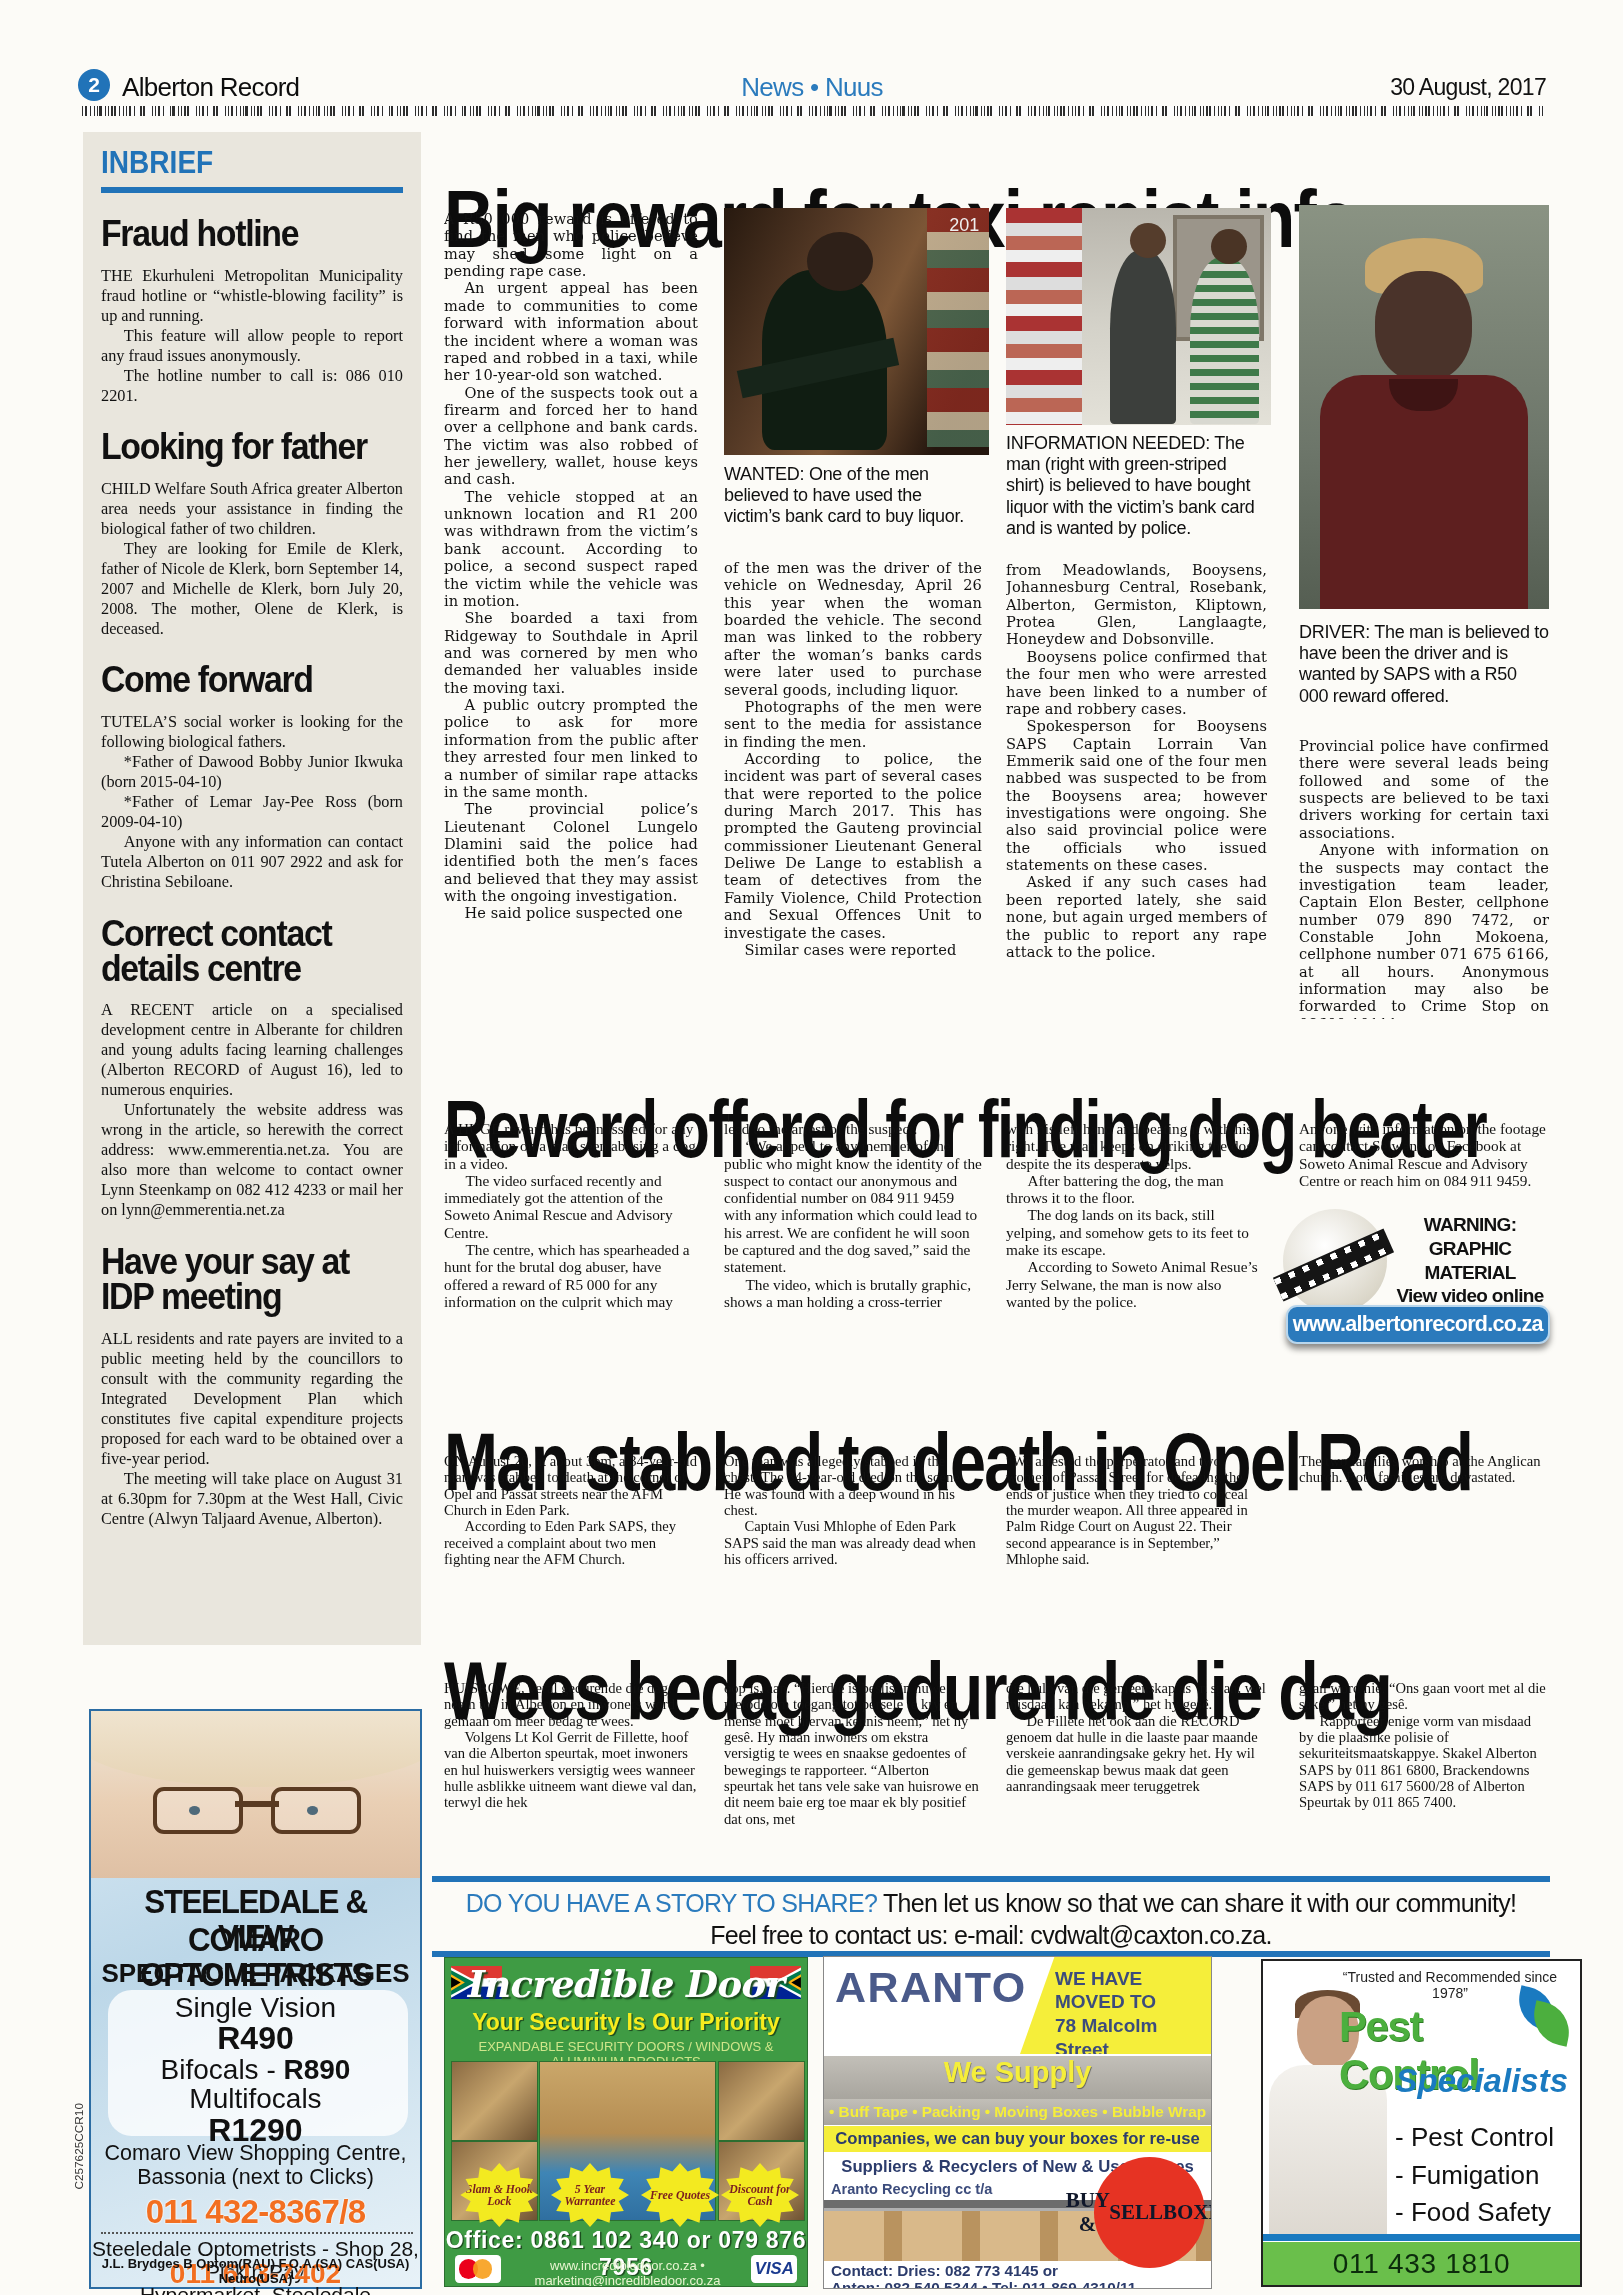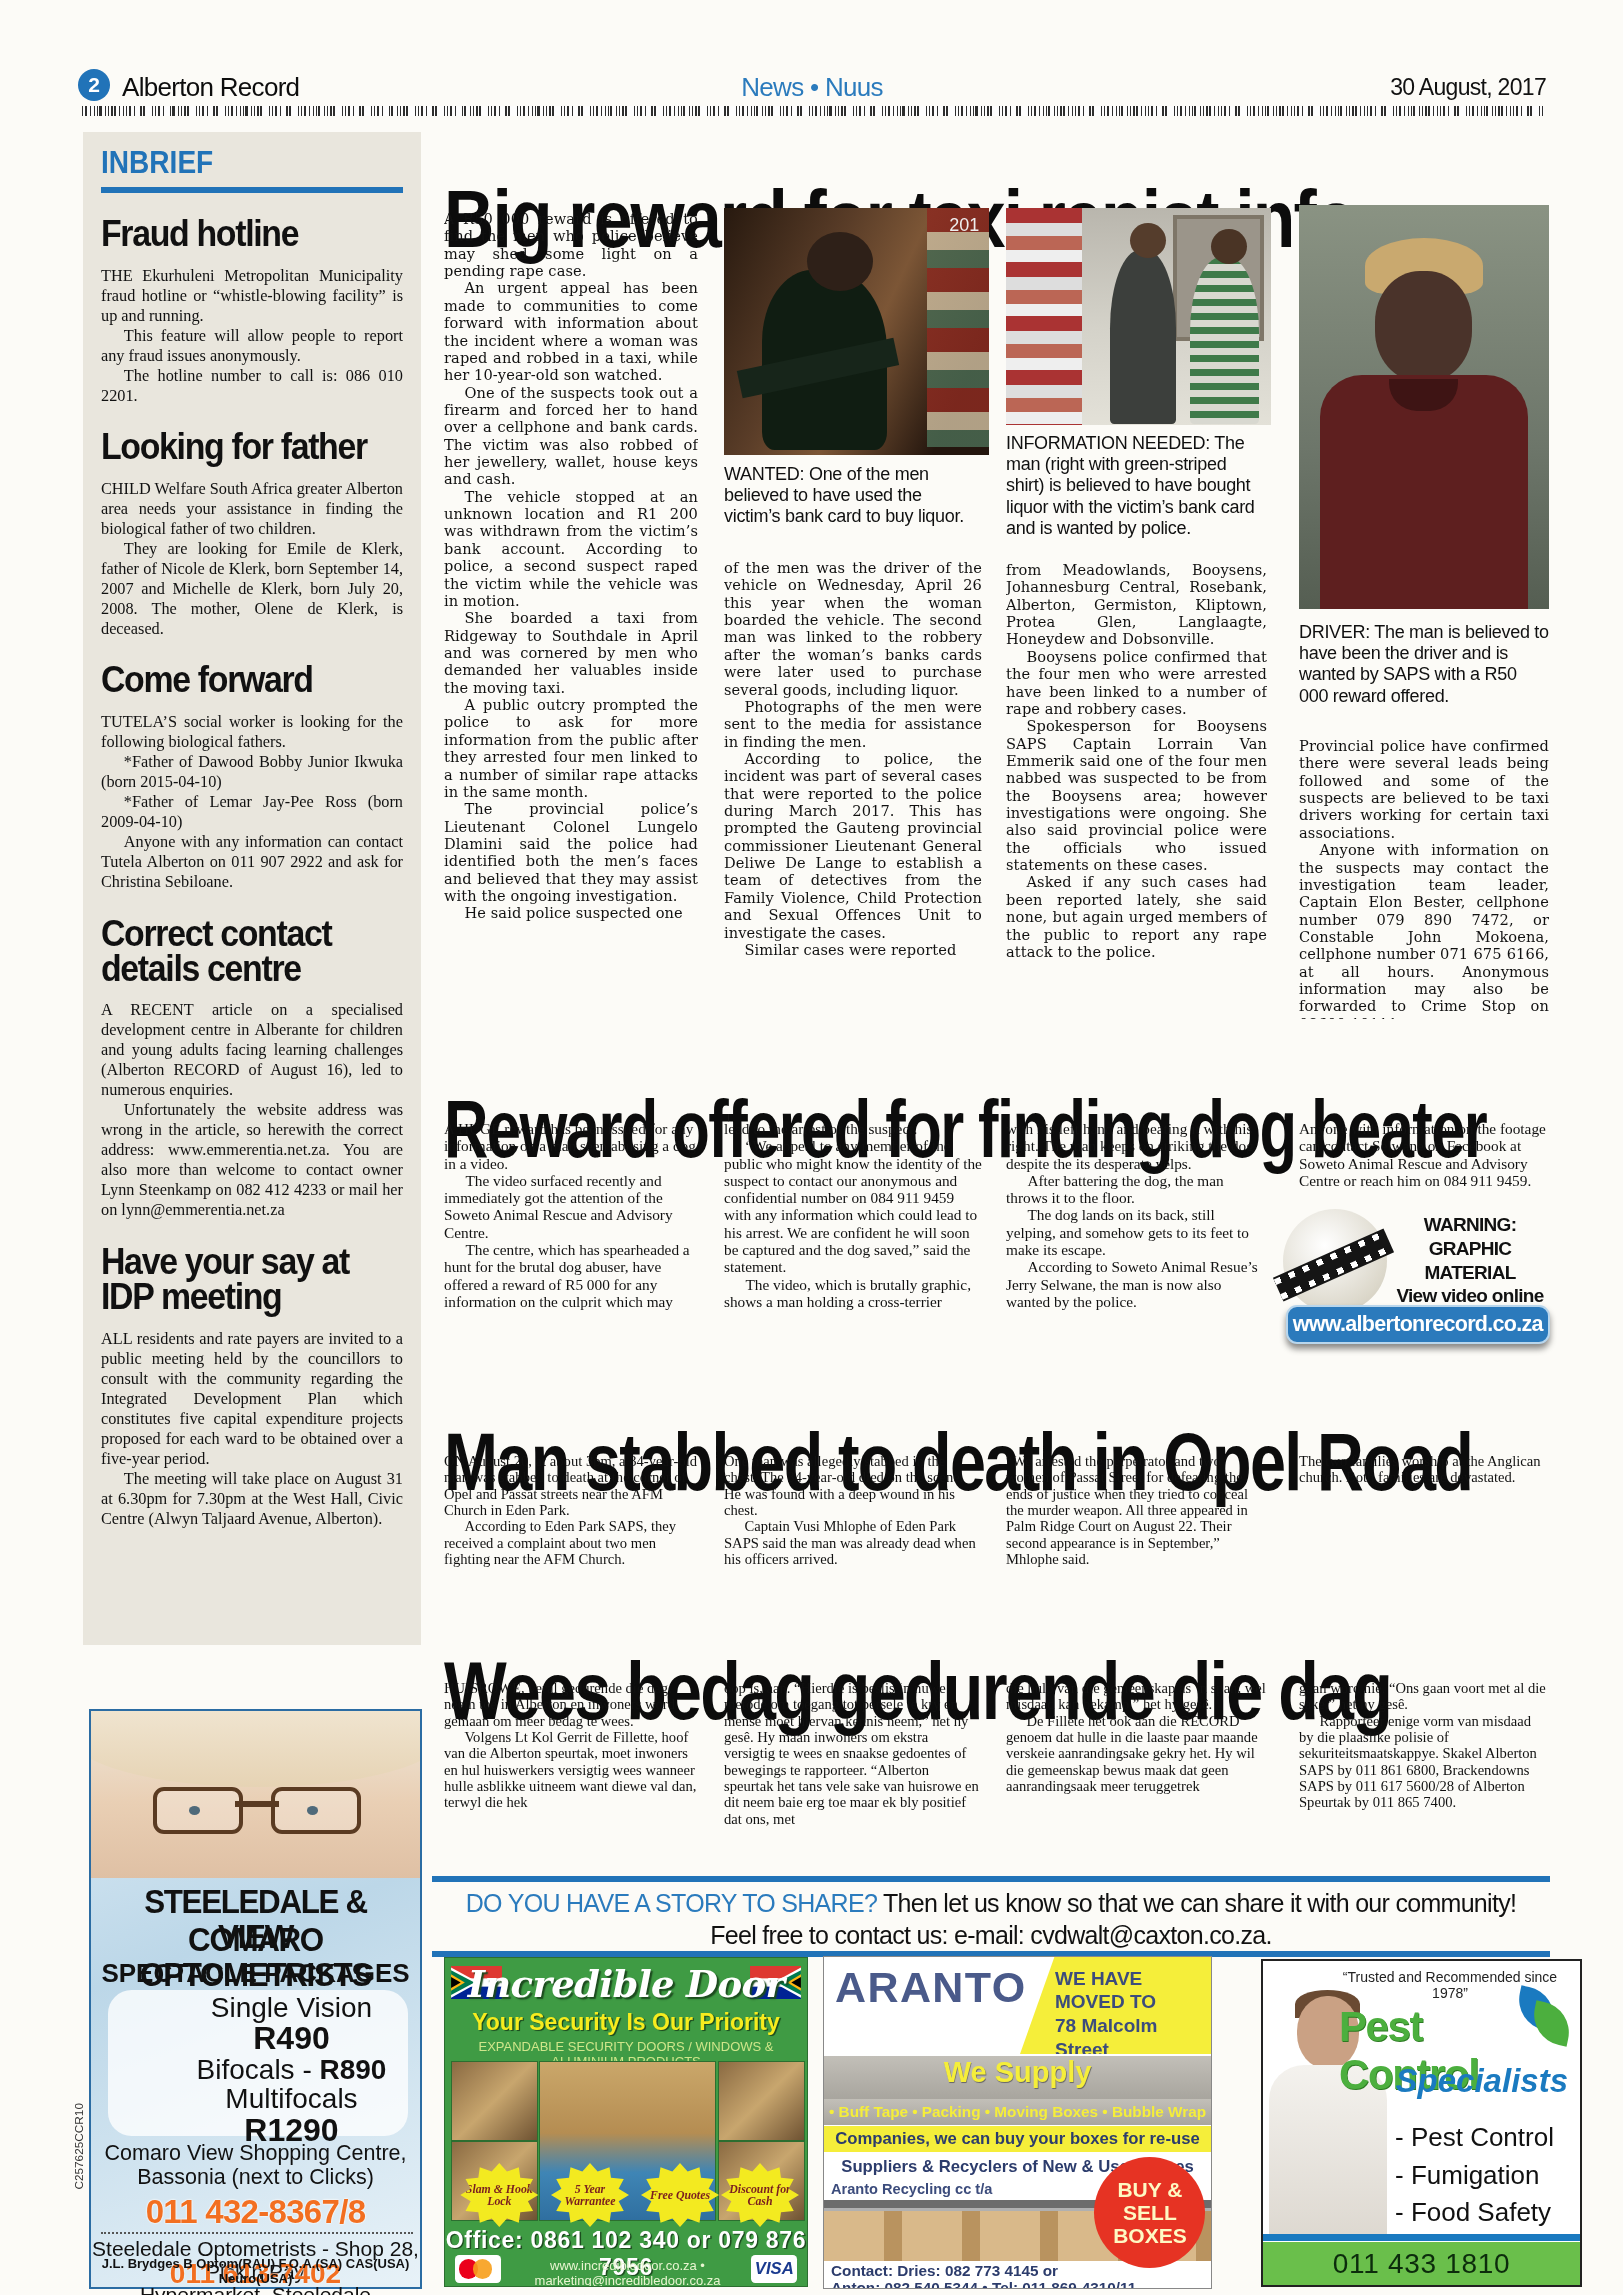--- a/index.html
+++ b/index.html
@@ -108,21 +108,21 @@
         background:linear-gradient(180deg,#f3ead9,#e6d3b4);}
   .glasses{position:absolute;left:62px;top:76px;width:208px;height:42px;}
   .lens{position:absolute;width:82px;height:39px;border:4.9px solid #5a3b22;border-radius:11px;background:rgba(255,255,255,0.25);}
   .lens.r{right:0;}
   .bridge{position:absolute;left:82px;top:14px;width:44px;height:5.6px;background:#5a3b22;}
   .eye{position:absolute;top:15.3px;width:11px;height:8.3px;border-radius:50%;background:#4f6a7a;}
   .opto-t1{position:absolute;left:0;width:100%;top:172px;font-weight:bold;font-size:33px;letter-spacing:-1.4px;transform:scaleX(0.95);}
   .opto-t2{position:absolute;left:0;width:100%;top:207px;font-weight:bold;font-size:33px;letter-spacing:-1.4px;transform:scaleX(0.95);}
   .opto-sub{position:absolute;left:0;width:100%;top:247px;font-weight:bold;font-size:26px;letter-spacing:0px;}
   .opto-panel{position:absolute;left:16.7px;top:279px;width:300px;height:146px;background:rgba(255,255,255,0.78);border-radius:23.6px;}
-  .opto-pack{position:absolute;left:0;width:100%;top:282px;font-size:28px;line-height:1.04;padding-left:36px;}
+  .opto-pack{position:absolute;left:0;width:100%;top:282px;font-size:28px;line-height:1.04;}
   .opto-pack .price{font-weight:bold;font-size:32px;}
   .opto-addr{position:absolute;left:0;width:100%;top:430px;font-size:21.5px;line-height:1.12;}
   .opto-phone1{position:absolute;left:0;width:100%;top:482px;color:#f26f21;font-weight:bold;font-size:33px;
                text-shadow:0 0 2.1px #fff,0 0 2.1px #fff;letter-spacing:-0.7px;}
   .opto-dots{position:absolute;left:9.7px;top:521px;width:312px;border-top:2.8px dotted #555;}
   .opto-addr2{position:absolute;left:0;width:100%;top:526px;font-size:21px;line-height:1.1;}
   .opto-phone2{position:absolute;left:0;width:100%;top:547px;color:#f26f21;font-weight:bold;font-size:28px;
                text-shadow:0 0 2.1px #fff;}
   .opto-foot{position:absolute;left:0;width:100%;bottom:1.4px;font-size:13px;font-weight:bold;}
   .vcode{position:absolute;left:-19.4px;bottom:97px;writing-mode:vertical-rl;transform:rotate(180deg);
@@ -172,22 +172,22 @@
   .ar-items{top:142px;height:26px;color:#f5ee3a;font-weight:bold;font-size:15.3px;line-height:26px;}
   .ar-band1{position:absolute;left:0;top:169px;width:100%;height:26px;background:#f5ee3a;color:#2c3c6c;
             font-weight:bold;font-size:16.7px;text-align:center;line-height:26px;}
   .ar-band2{position:absolute;left:0;top:197px;width:100%;height:25px;background:#fff;color:#2c3c6c;
             font-weight:bold;font-size:16.7px;text-align:center;line-height:25px;}
   .ar-tag{position:absolute;left:7px;top:224px;color:#3c4c7c;font-weight:bold;font-size:14.6px;}
   .ar-boxes{position:absolute;left:0;top:243px;width:100%;height:61px;
      background:linear-gradient(180deg,#6c6c6c 0 8.3px,#b0b0b0 8.3px 11px,transparent 11px),
         repeating-linear-gradient(90deg,#d9b98a 0 60px,#b9935f 60px 78px);}
   .ar-circle{position:absolute;right:5.6px;top:200px;width:111px;height:111px;border-radius:50%;background:#e63323;
-     color:#fef9c3;font-family:Liberation Sans, sans-serif;font-weight:bold;font-size:21px;line-height:1.1;
-     display:flex;flex-direction:column;align-items:center;justify-content:center;text-align:center;}
+     color:#0f172a;font-family:Liberation Serif, serif;font-weight:bold;font-size:21px;line-height:1.1;
+     display:flex;flex-direction:row;align-items:center;justify-content:center;text-align:center;}
   .ar-contact{position:absolute;left:7px;top:305px;color:#2c3c6c;font-weight:bold;font-size:15.3px;line-height:1.12;}
 
   
   .pest{left:1230px;top:1959px;width:321px;height:328px;background:#fff;box-sizing:border-box;
         border:2.1px solid #222;font-family:"Liberation Sans",sans-serif;overflow:hidden;margin-left:31px;}
   .pest-trust{position:absolute;left:62px;top:8.3px;width:250px;text-align:center;font-size:14px;color:#222;}
   .pest-logo{position:absolute;right:7px;top:28px;width:56px;height:56px;}
   .pest-logo::before{content:"";position:absolute;left:0;top:0;width:39px;height:39px;background:#1a7ac0;
         border-radius:0 80% 0 80%;transform:rotate(12deg);}
   .pest-logo::after{content:"";position:absolute;left:15.3px;top:15.3px;width:39px;height:39px;background:#4caf3e;

